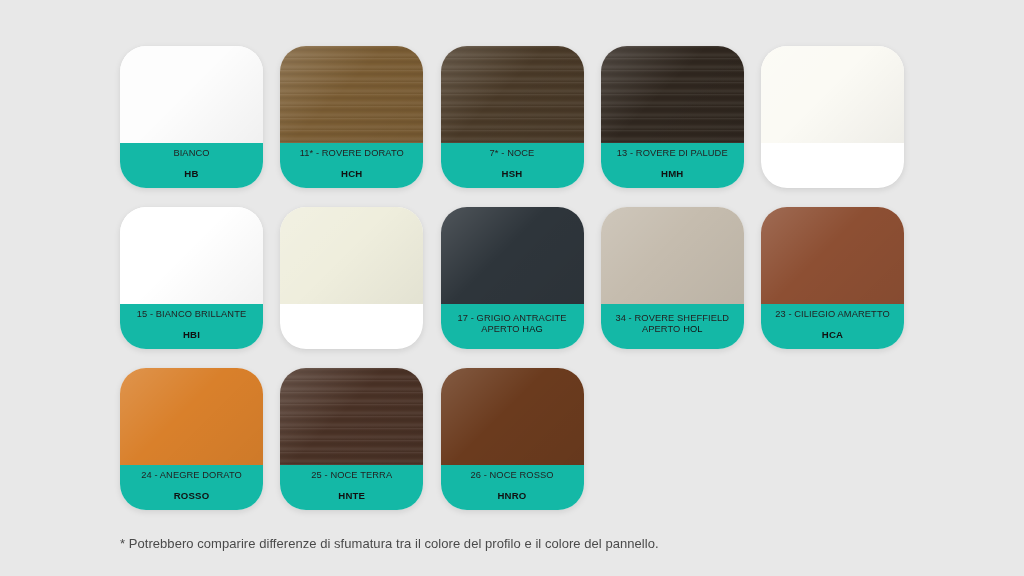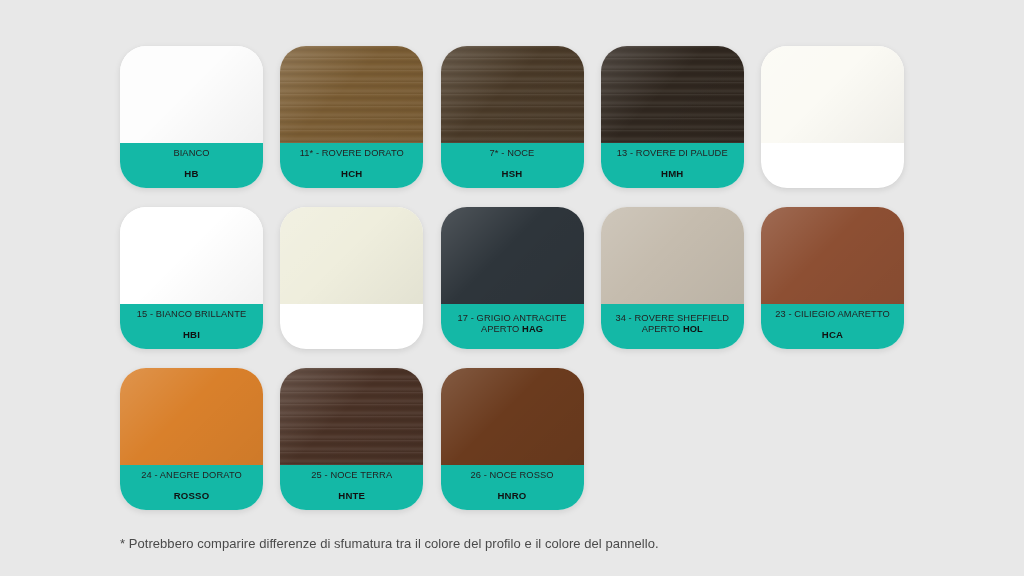--- a/index.html
+++ b/index.html
@@ -101,21 +101,21 @@
     letter-spacing:.1px;
     white-space:nowrap;
   }
   .label .l2{
     font-size:9.6px;
     font-weight:bold;
     color:#111;
     letter-spacing:.2px;
     margin-top:9px;
   }
-  .label b{font-weight:bold;color:#111;}
+  .label b{font-weight:normal;color:#111;}
   .footnote{
     margin-top:26px;
     font-size:13px;
     color:#4a4a4a;
     letter-spacing:.05px;
   }
 </style>
 </head>
 <body style="background: rgb(232, 232, 232);">
 

